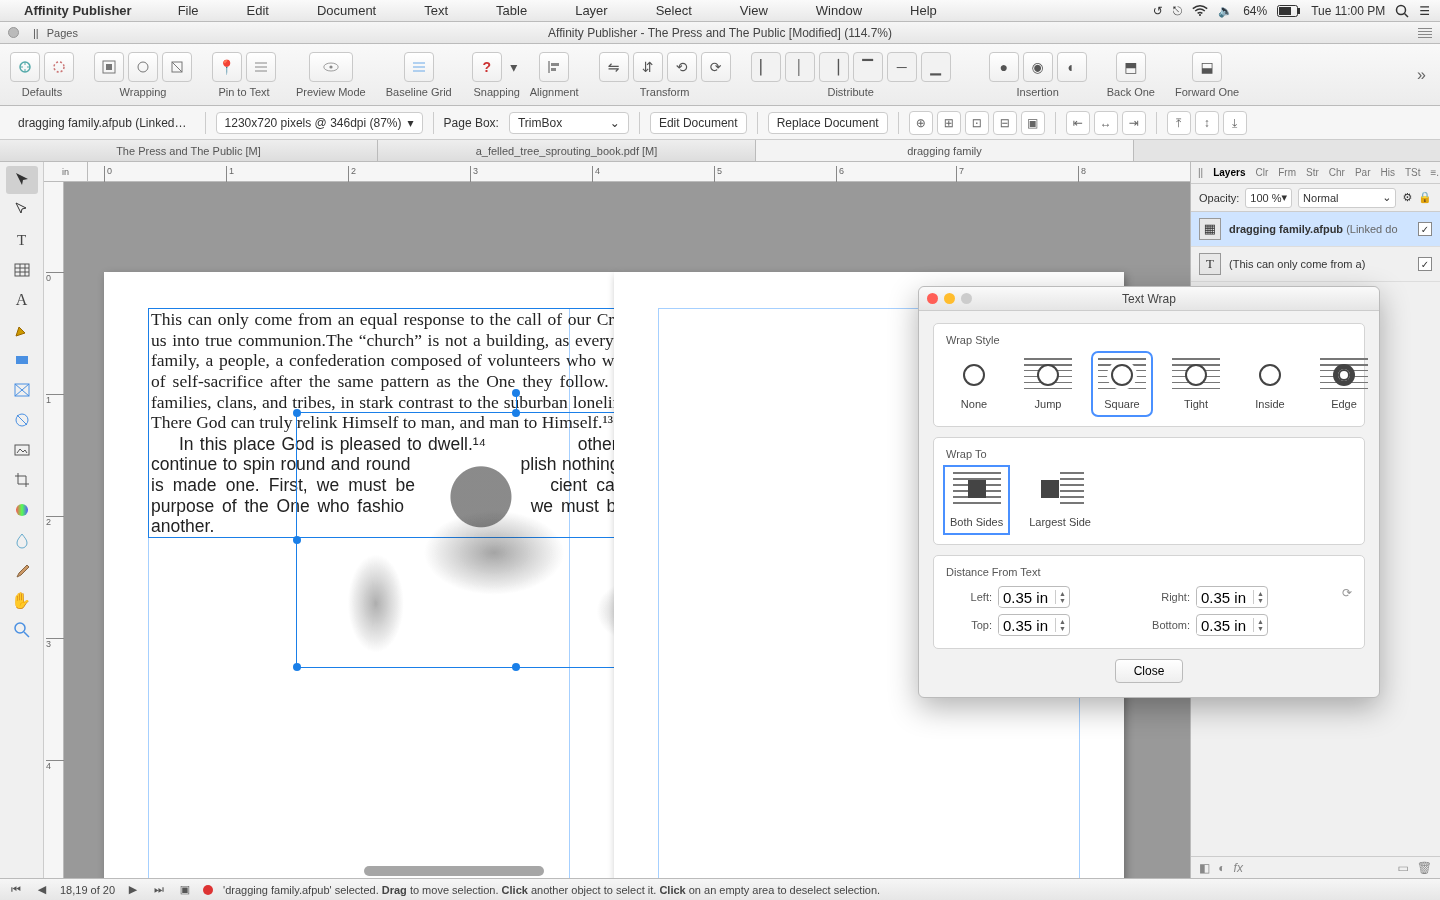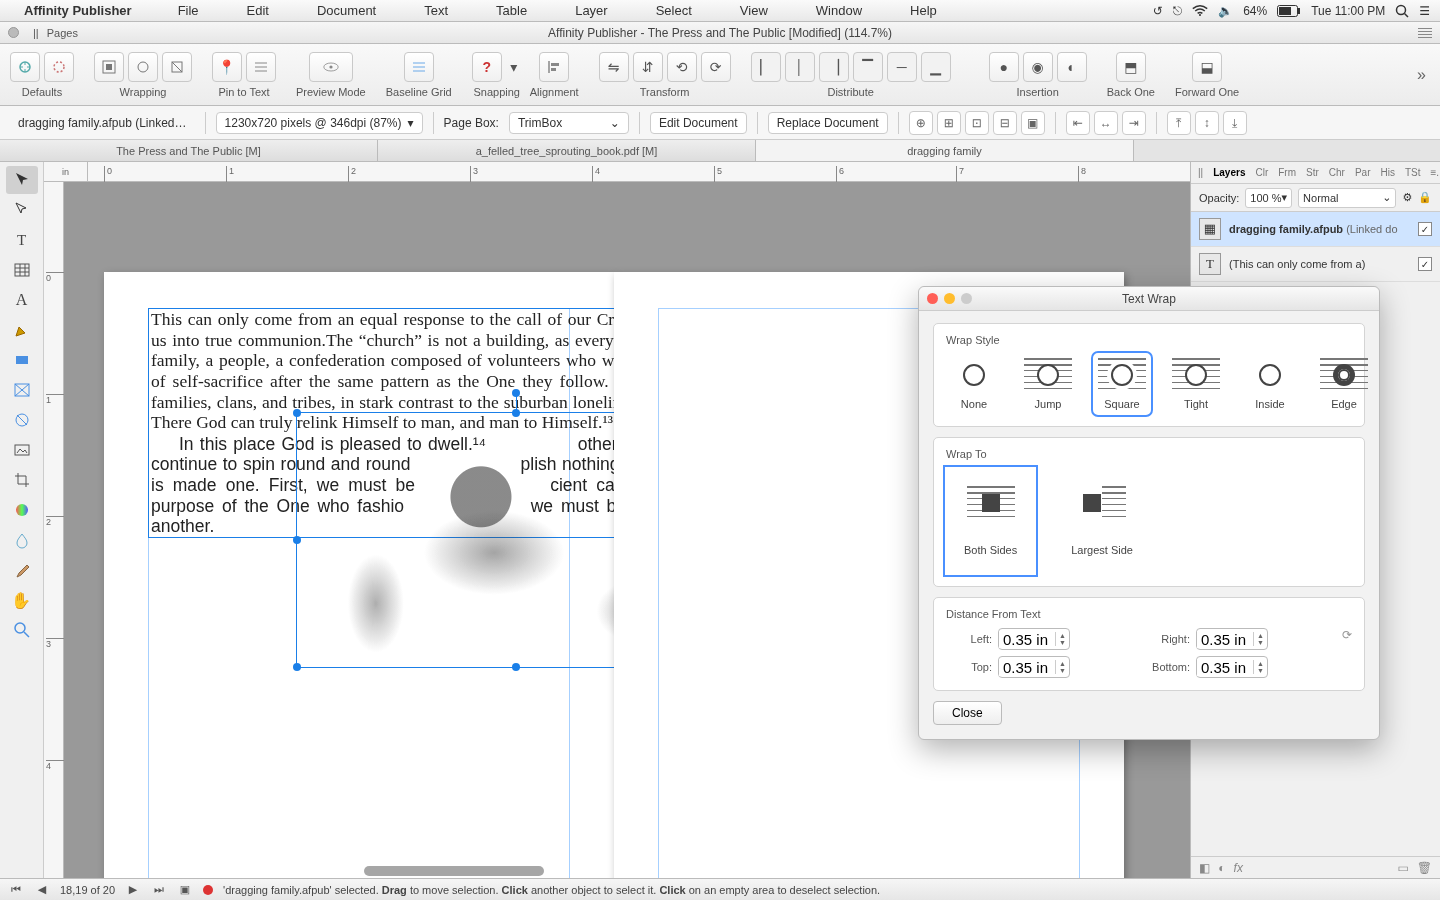--- a/index.html
+++ b/index.html
@@ -123,31 +123,31 @@
 .fieldset .legend { font-size:11px; color:#555; margin-bottom:8px; }
 .wrap-opts { display:flex; gap:18px; }
 .wrap-opt { display:flex; flex-direction:column; align-items:center; gap:6px; padding:4px; border-radius:4px; }
 .wrap-opt.selected { outline:2px solid #4a90ff; outline-offset:1px; }
 .wrap-icon { width:48px; height:34px; position:relative; }
 .wrap-icon .lines { position:absolute; inset:0; background:repeating-linear-gradient(#777 0 1.5px, transparent 1.5px 6px); }
 .wrap-icon .ring { position:absolute; top:50%; left:50%; width:22px; height:22px; margin:-11px 0 0 -11px; border:2.5px solid #444; border-radius:50%; background:#fff; }
 .wrap-icon .ring.thick { border-width:5px; box-shadow:0 0 0 2px #444 inset; }
 .wrap-icon.no-lines .lines{opacity:0;}
 .wrap-icon .block { position:absolute; top:50%; left:50%; width:18px; height:18px; margin:-9px 0 0 -9px; background:#444; }
-.wrapto-opt { display:flex; flex-direction:column; align-items:center; gap:24px; padding:18px;text-align:right; }
+.wrapto-opt { display:flex; flex-direction:column; align-items:center; gap:10px; padding:4px;text-align:right; }
 .wrapto-opt.selected { outline:2px solid #4a90ff; outline-offset:1px; }
 .wrap-label { font-size:11px; color:#444; }
 .dist-row { display:flex; justify-content:space-between; gap:20px; margin-top:6px; }
 .dist-pair { display:flex; align-items:center; gap:6px; }
 .dist-pair label { width:46px; text-align:right; font-size:11px; color:#555; }
 .stepper { display:flex; align-items:center; border:1px solid #bbb; border-radius:4px; background:#fff; height:22px; }
 .stepper input { border:none; width:56px; padding:0 4px; font-size:15px; outline:none; }
 .stepper .arrows { width:14px; display:flex; flex-direction:column; font-size:7px; line-height:7px; text-align:center; color:#666; border-left:1px solid #ccc; }
 .link-icon { color:#999; font-size:12px; }
-.twp-footer { display:flex; justify-content:flex-start; margin-top:4px; }
+.twp-footer { display:flex; justify-content:center; margin-top:4px; }
 .twp-footer button { padding:4px 18px; border:1px solid #bbb; border-radius:4px; background:linear-gradient(#fff,#eee); font-size:12px; }
 
 
 .statusbar { position:absolute; left:0; right:0; bottom:0; height:22px; background:linear-gradient(#f6f6f6,#e6e6e6); border-top:1px solid #bbb; display:flex; align-items:center; gap:10px; padding:0 8px; font-size:11px; color:#444; }
 .statusbar .navbtn { width:16px; text-align:center; color:#555; }
 .statusbar .reddot { width:10px; height:10px; background:#d33; border-radius:50%; }
 .statusbar b { font-weight:600; }
 </style>
 </head>
 <body>

